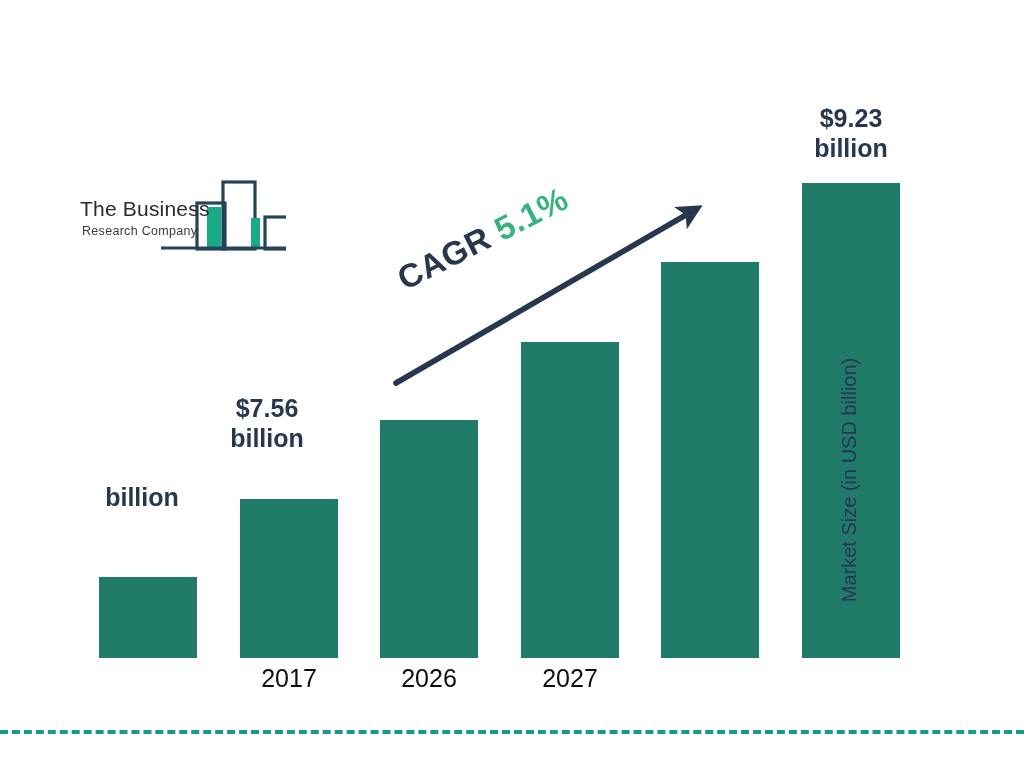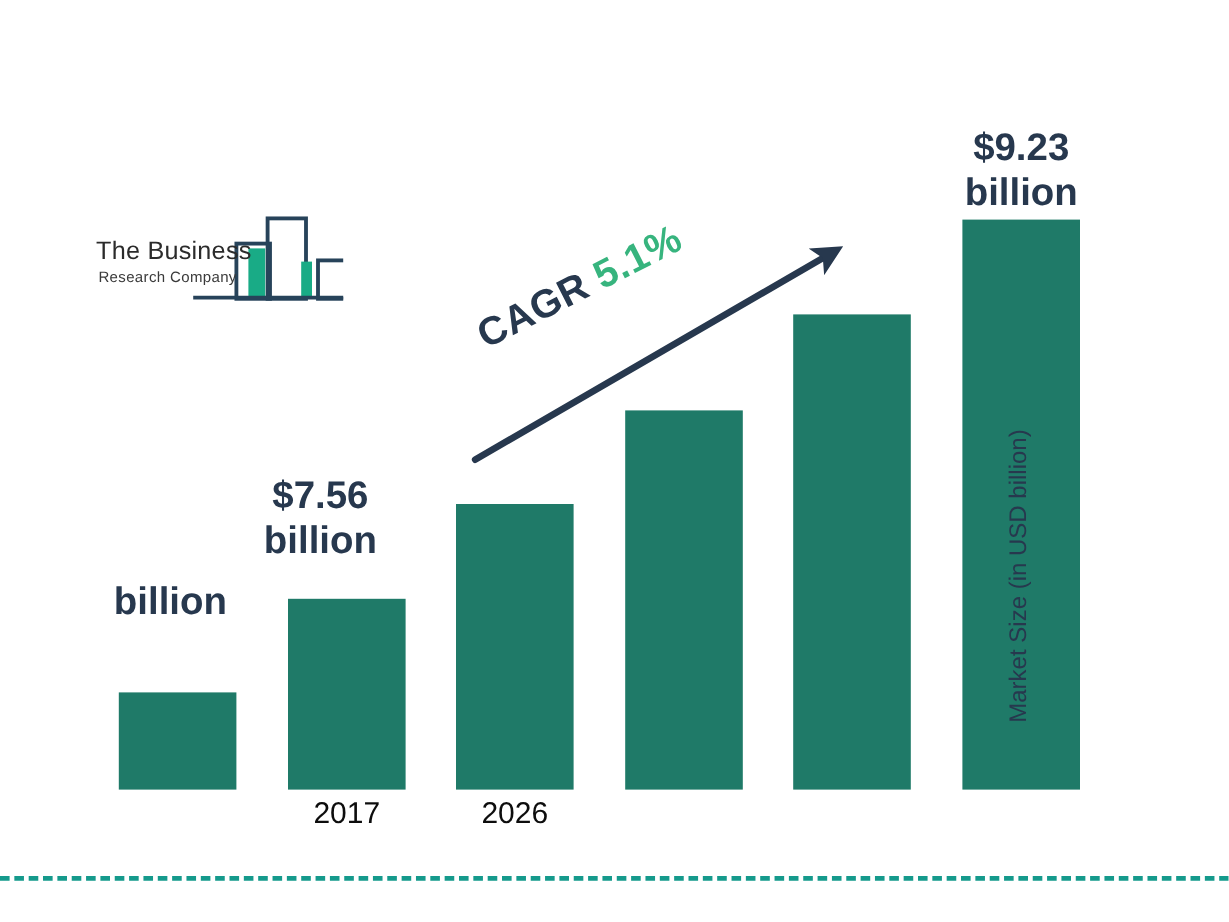--- a/index.html
+++ b/index.html
@@ -73,21 +73,21 @@
     width: 140px;
     text-align: center;
     font-size: 25px;
     color: #0d0d0d;
     font-family: "Liberation Sans", sans-serif;
   }
   .vallabel {
     position: absolute;
     width: 160px;
     text-align: center;
-    font-size: 32px;
+    font-size: 25px;
     font-weight: bold;
     line-height: 1.18;
     color: #27384e;
     font-family: "Liberation Sans", sans-serif;
   }
 
   
   #ylabel {
     position: absolute;
     left: 838px;
@@ -163,20 +163,21 @@
 
     <div class="bar" style="left:99px;  top:577px; width:98px; height:81px;"></div>
     <div class="bar" style="left:240px; top:499px; width:98px; height:159px;"></div>
     <div class="bar" style="left:380px; top:420px; width:98px; height:238px;"></div>
     <div class="bar" style="left:521px; top:342px; width:98px; height:316px;"></div>
     <div class="bar" style="left:661px; top:262px; width:98px; height:396px;"></div>
     <div class="bar" style="left:802px; top:183px; width:98px; height:475px;"></div>
 
     <div class="xtick" style="left:219px;">2017</div>
     <div class="xtick" style="left:359px;">2026</div>
+    <div class="xtick" style="left:500px;">2027</div>
 
     <div class="vallabel" style="left:62px; top:483px;">
       <div>billion</div>
     </div>
 
     <div class="vallabel" style="left:187px; top:394px;">
       <div>$7.56</div>
       <div>billion</div>
     </div>
 

